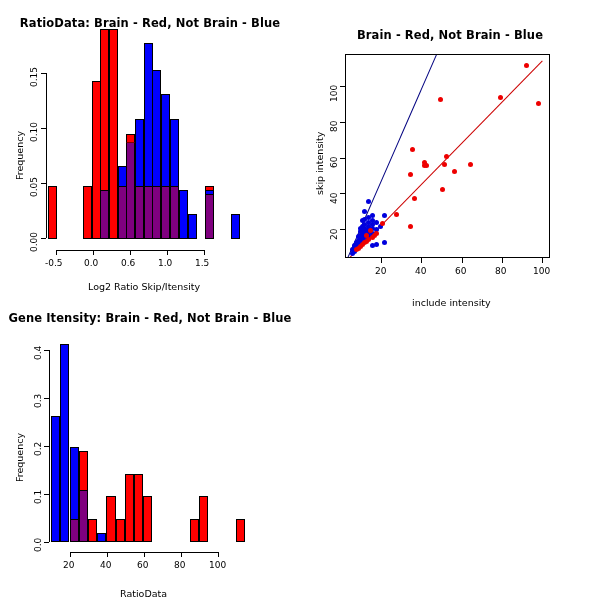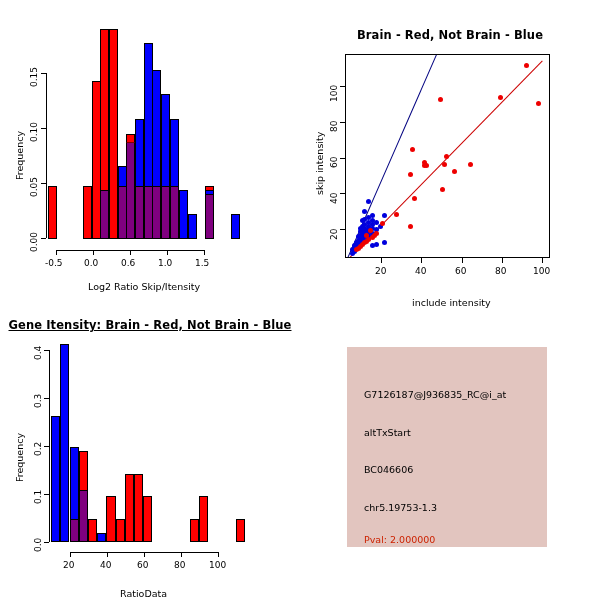--- a/index.html
+++ b/index.html
@@ -130,20 +130,21 @@
     white-space: nowrap;
   }
   .info-line.pval { color: #cc2200; }
 </style>
 </head>
 <body>
 
 <div class="page">
 
   <div class="panel" id="panel-ratio">
+    <div class="plot-title" style="top:16px;">RatioData: Brain - Red, Not Brain - Blue</div>
 
     <div class="axis-title vert" style="left:14px; top:180px;">Frequency</div>
 
     <div class="axis-title" style="left:88px; top:281px;">Log2 Ratio Skip/Itensity</div>
 
     <div class="axis-line" style="left:46px; top:73px; width:1px; height:165px;"></div>
     <div class="tick-mark" style="left:41px; top:238px; width:5px; height:1px;"></div>
     <div class="tick-mark" style="left:41px; top:183px; width:5px; height:1px;"></div>
     <div class="tick-mark" style="left:41px; top:128px; width:5px; height:1px;"></div>
     <div class="tick-mark" style="left:41px; top:73px;  width:5px; height:1px;"></div>
@@ -329,21 +330,21 @@
     <div class="tick-mark" style="left:242.0px; top:248px; width:1px; height:5px;"></div>
 
     <div class="tick-label" style="left:75px;  top:256px;">20</div>
     <div class="tick-label" style="left:115px; top:256px;">40</div>
     <div class="tick-label" style="left:155px; top:256px;">60</div>
     <div class="tick-label" style="left:195px; top:256px;">80</div>
     <div class="tick-label" style="left:233px; top:256px;">100</div>
   </div>
 
   <div class="panel" id="panel-gene">
-    <div class="plot-title" style="top:18px;text-decoration:underline;">Gene Itensity: Brain - Red, Not Brain - Blue</div>
+    <div class="plot-title" style="top:11px;">Gene Itensity: Brain - Red, Not Brain - Blue</div>
 
     <div class="axis-title vert" style="left:14px; top:182px;">Frequency</div>
     <div class="axis-title" style="left:120px; top:288px;">RatioData</div>
 
     <div class="axis-line" style="left:49px; top:50px; width:1px; height:192px;"></div>
     <div class="tick-mark" style="left:44px; top:242px; width:5px; height:1px;"></div>
     <div class="tick-mark" style="left:44px; top:194px; width:5px; height:1px;"></div>
     <div class="tick-mark" style="left:44px; top:146px; width:5px; height:1px;"></div>
     <div class="tick-mark" style="left:44px; top:98px;  width:5px; height:1px;"></div>
     <div class="tick-mark" style="left:44px; top:50px;  width:5px; height:1px;"></div>
@@ -384,23 +385,14 @@
     <div class="tick-mark" style="left:180.5px; top:252px; width:1px; height:5px;"></div>
     <div class="tick-mark" style="left:217.5px; top:252px; width:1px; height:5px;"></div>
 
     <div class="tick-label" style="left:63px;  top:260px;">20</div>
     <div class="tick-label" style="left:100px; top:260px;">40</div>
     <div class="tick-label" style="left:137px; top:260px;">60</div>
     <div class="tick-label" style="left:174px; top:260px;">80</div>
     <div class="tick-label" style="left:209px; top:260px;">100</div>
   </div>
 
-  <div class="panel" id="panel-info">
-    <div class="info-box">
-      <div class="info-line" style="left:17px; top:42px;">G7126187@J936835_RC@i_at</div>
-      <div class="info-line" style="left:17px; top:80px;">altTxStart</div>
-      <div class="info-line" style="left:17px; top:117px;">BC046606</div>
-      <div class="info-line" style="left:17px; top:155px;">chr5.19753-1.3</div>
-      <div class="info-line pval" style="left:17px; top:187px;">Pval: 2.000000</div>
-    </div>
-  </div>
 
 </div>
 
 </body></html>

